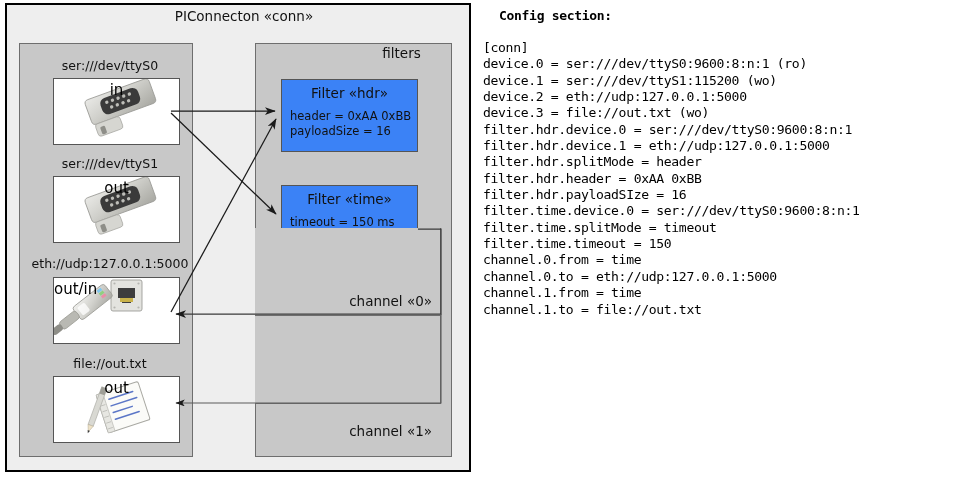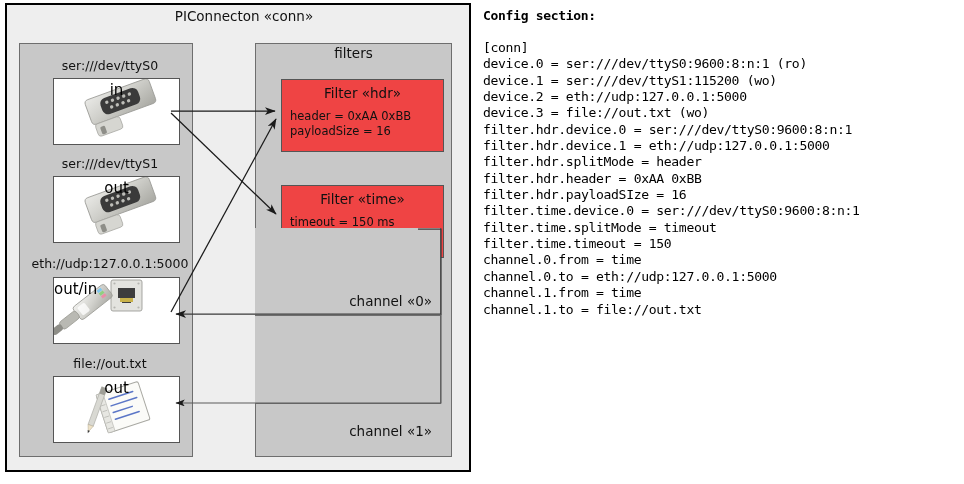--- a/index.html
+++ b/index.html
@@ -15,21 +15,21 @@
              background:#eeeeee;border:2px solid #000000;box-sizing:border-box;}
   #outer-title{position:absolute;left:5px;top:8px;width:478px;
                text-align:center;font-size:13.5px;color:#111;}
 
   
   .panel{position:absolute;background:#c8c8c8;border:1.5px solid #6e6e6e;
          box-sizing:border-box;}
   #devices-panel{left:19px;top:43px;width:174px;height:414px;}
   #filters-panel{left:255px;top:43px;width:197px;height:414px;}
   #filters-title{position:absolute;left:255px;top:45px;width:197px;
-                 text-align:center;font-size:13.5px;color:#111;}
+                 text-align:center;font-size:13.5px;color:#111;padding-left:48px;}
 
   
   .chan-band{position:absolute;background:#c8c8c8;border:1.5px solid #6e6e6e;
              box-sizing:border-box;}
   #chan0-band{left:255px;top:228px;width:186px;height:88px;border-top:none;border-left:none;}
   #chan1-band{left:255px;top:316px;width:186px;height:88px;border-top:none;border-left:none;}
   .chan-label{position:absolute;font-size:13.5px;color:#111;text-align:right;}
   #chan0-label{left:255px;top:293px;width:177px;}
   #chan1-label{left:255px;top:403px;width:177px;margin-top:20px;}
 
@@ -43,34 +43,34 @@
   .dev-dir.left{text-align:left;width:auto;}
   .dev-art{position:absolute;left:0;top:0;width:100%;height:100%;overflow:hidden;}
 
   
   #dev0-label{top:58px;} #dev0-card{top:78px;height:67px;}
   #dev1-label{top:156px;} #dev1-card{top:176px;height:67px;}
   #dev2-label{top:256px;} #dev2-card{top:277px;height:67px;}
   #dev3-label{top:356px;} #dev3-card{top:376px;height:67px;}
 
   
-  .filter-card{position:absolute;left:281px;width:163px;background:#ef4444;
+  .filter-card{position:absolute;left:281px;width:137px;background:#3b82f6;
                border:1.5px solid #555555;box-sizing:border-box;}
   #filter-hdr-card{top:79px;height:73px;}
   #filter-time-card{top:185px;height:73px;}
   .filter-title{position:absolute;left:0;top:5px;width:100%;text-align:center;
                 font-size:13.5px;color:#111;}
   .filter-props{position:absolute;left:8px;top:29px;font-size:11.5px;
                 color:#111;line-height:15px;}
 
   
   #config-block{position:absolute;left:483px;top:8px;width:475px;}
   #config-heading{font-size:13px;font-weight:bold;color:#000;
                   font-family:"DejaVu Sans Mono","Liberation Mono",monospace;
-                  letter-spacing:-0.3px;}
+                  letter-spacing:-0.3px;margin-left:16px;}
   #config-lines{margin-top:17px;font-family:"DejaVu Sans Mono","Liberation Mono",monospace;
                 font-size:13.1px;line-height:16.35px;color:#000;
                 white-space:pre;letter-spacing:-0.35px;}
   #config-lines div{white-space:pre;}
 
   
   #connectors{position:absolute;left:0;top:0;width:964px;height:484px;
               pointer-events:none;}
 </style>
 </head>

